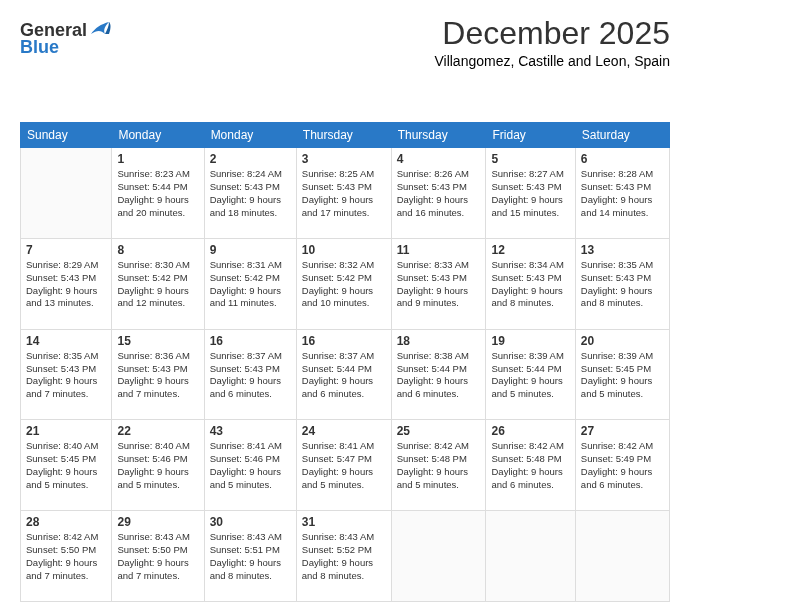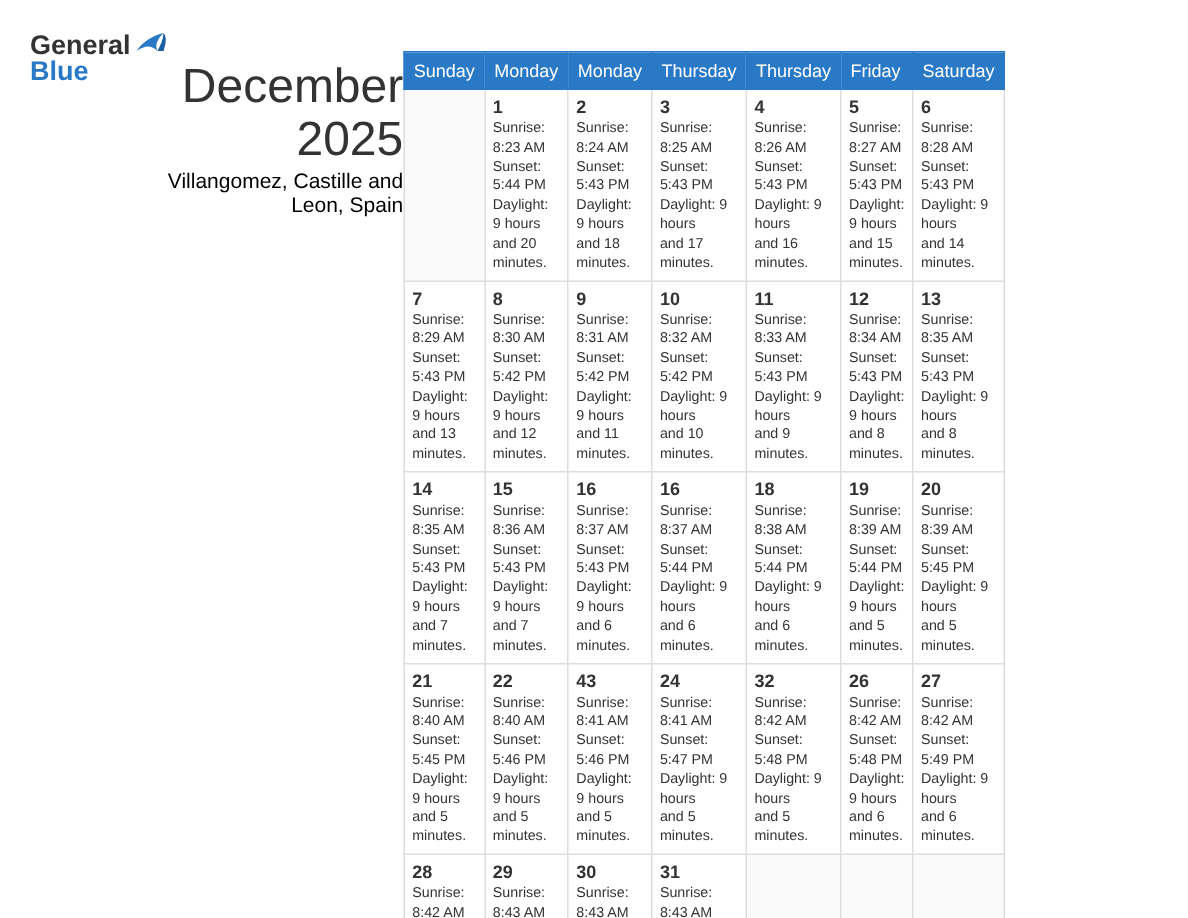--- a/index.html
+++ b/index.html
@@ -8,21 +8,22 @@
       background: #fff;
       width: 792px;
       height: 612px;
       overflow: hidden;
     }
     .page {
       width: 690px;
       height: 612px;
       padding: 16px 20px 10px 20px;
       display: flex;
-      flex-direction: row;
+      flex-direction: column;
+      gap: 45px;
     }
     .header {
       display: flex;
       justify-content: space-between;
       align-items: flex-start;
       margin-bottom: 8px;
     }
     .logo {
       display: flex;
       flex-direction: column;
@@ -42,39 +43,37 @@
       font-size: 18px;
       font-weight: bold;
       color: #2979c7;
     }
     .logo-bird {
       margin-left: 2px;
       margin-top: -4px;
     }
     .title-section {
       text-align: right;
-      margin-top: 24px;
     }
     .main-title {
       font-size: 32px;
       font-weight: 300;
       color: #333;
       line-height: 1.1;
     }
     .subtitle {
       font-size: 14px;
       color: #000000;
       margin-top: 2px;
     }
     .calendar {
       flex: 1;
       border-collapse: collapse;
       width: 100%;
       font-size: 10.5px;
-      margin-top: 18px;
     }
     .calendar th {
       background-color: #2979c7;
       color: #fff;
       padding: 5px 6px;
       text-align: left;
       font-size: 12px;
       font-weight: normal;
       border: 1px solid #2979c7;
     }
@@ -237,21 +236,21 @@
           </td>
           <td>
             <span class="day-number">43</span>
             <div class="day-info">Sunrise: 8:41 AM<br>Sunset: 5:46 PM<br>Daylight: 9 hours<br>and 5 minutes.</div>
           </td>
           <td>
             <span class="day-number">24</span>
             <div class="day-info">Sunrise: 8:41 AM<br>Sunset: 5:47 PM<br>Daylight: 9 hours<br>and 5 minutes.</div>
           </td>
           <td>
-            <span class="day-number">32</span>
+            <span class="day-number">25</span>
             <div class="day-info">Sunrise: 8:42 AM<br>Sunset: 5:48 PM<br>Daylight: 9 hours<br>and 5 minutes.</div>
           </td>
           <td>
             <span class="day-number">26</span>
             <div class="day-info">Sunrise: 8:42 AM<br>Sunset: 5:48 PM<br>Daylight: 9 hours<br>and 6 minutes.</div>
           </td>
           <td>
             <span class="day-number">27</span>
             <div class="day-info">Sunrise: 8:42 AM<br>Sunset: 5:49 PM<br>Daylight: 9 hours<br>and 6 minutes.</div>
           </td>

